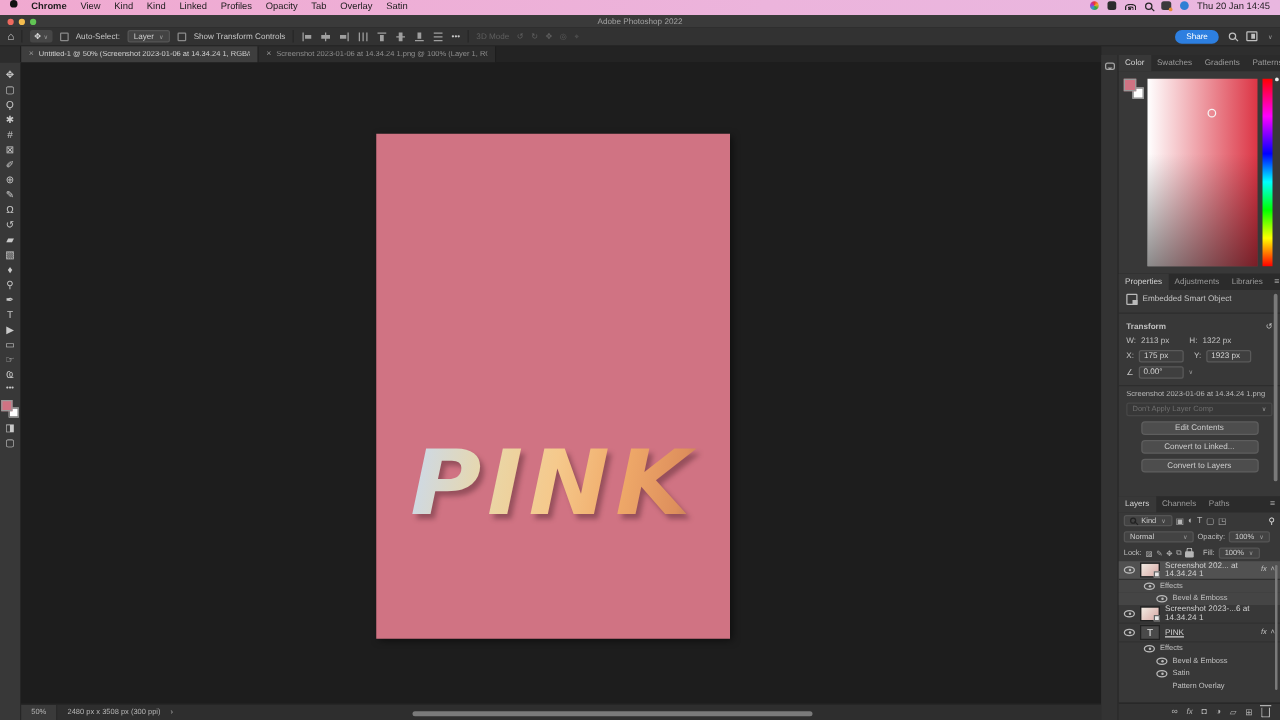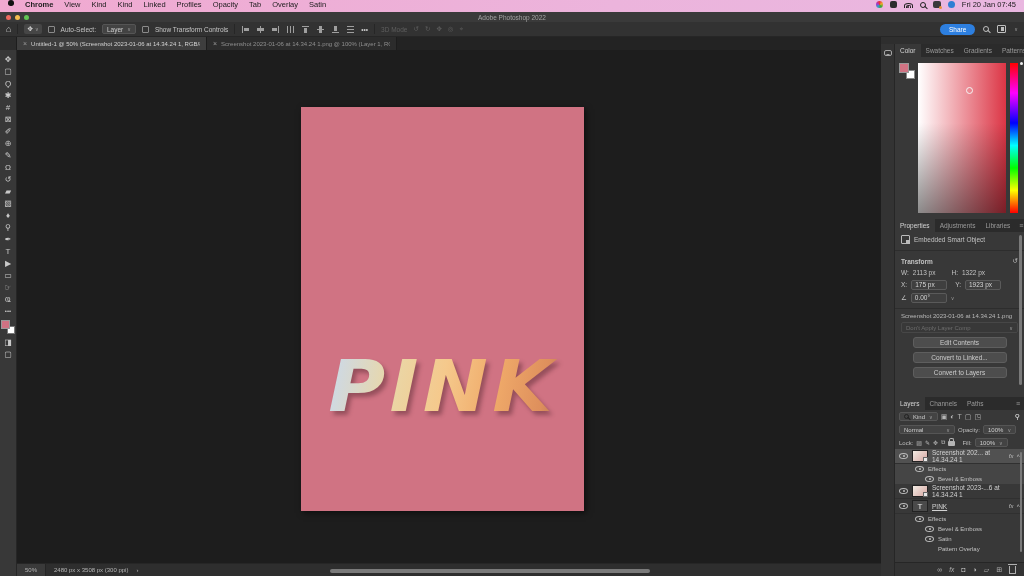--- a/index.html
+++ b/index.html
@@ -201,21 +201,21 @@
       <span class="tray-wheel"></span>
       <span class="tray-sq"></span>
       <span class="wifi">
           <i class="a1"></i>
           <i class="a2"></i>
           <i class="dot"></i>
         </span>
       <span class="mag"></span>
       <span class="tray-user"></span>
       <span class="tray-blue"></span>
-      <span class="clock">Fri 20 Jan 07:45</span>
+      <span class="clock">Thu 20 Jan 14:45</span>
     </span>
   </div>
 
   <div class="titlebar">
     <span class="lights">
       <span class="light r"></span>
       <span class="light y"></span>
       <span class="light g"></span>
     </span>
     <span class="tb-title">Adobe Photoshop 2022</span>

